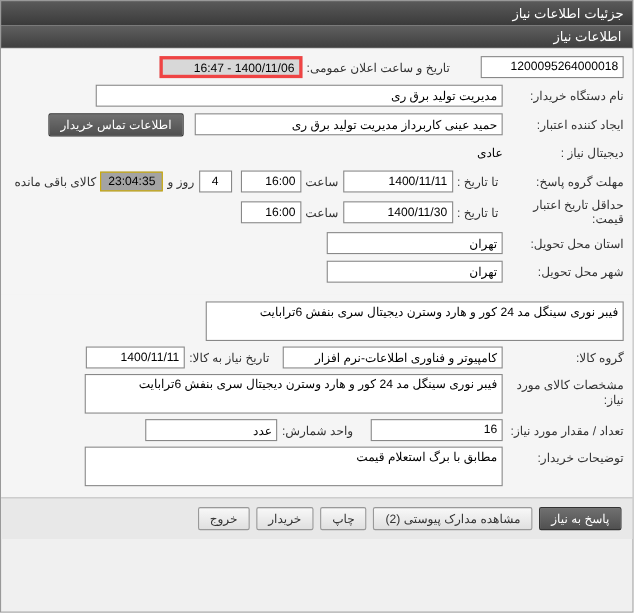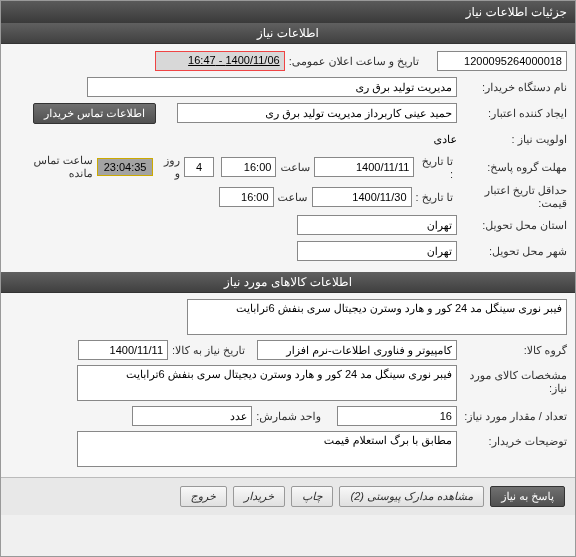--- a/index.html
+++ b/index.html
@@ -23,21 +23,20 @@
   color: #fff;
   padding: 4px 8px;
   font-size: 12px;
 }
 .section-header {
   background: linear-gradient(#606060, #404040);
   color: #fff;
   padding: 3px 10px;
   font-size: 12px;
   border-bottom: 1px solid #333;
-  text-align: center;
 }
 .content {
   padding: 6px 8px;
   background: #f5f5f5;
 }
 .row {
   display: flex;
   align-items: center;
   margin-bottom: 4px;
   min-height: 22px;
@@ -57,24 +56,23 @@
 .field {
   background: #fff;
   border: 1px solid #888;
   padding: 2px 4px;
   height: 20px;
   font-family: inherit;
   font-size: 11px;
 }
 .field-dark {
   background: #d8d8d8;
-  border: 1px solid #ef4444;
+  border: 3px solid #ef4444;
   padding: 2px 4px;
   height: 20px;
-  text-decoration: underline;
 }
 .textarea {
   background: #fff;
   border: 1px solid #888;
   padding: 2px 4px;
   font-family: inherit;
   font-size: 11px;
   resize: none;
 }
 .btn {
@@ -89,21 +87,20 @@
 }
 .btn-light {
   background: linear-gradient(#f8f8f8, #e0e0e0);
   color: #333;
   border: 1px solid #999;
   padding: 3px 10px;
   font-family: inherit;
   font-size: 11px;
   cursor: pointer;
   border-radius: 2px;
-  font-style: italic;
 }
 .buttons-bar {
   display: flex;
   gap: 6px;
   padding: 8px 10px;
   background: #e8e8e8;
   border-top: 1px solid #bbb;
 }
 .yellow-box {
   background: #a3a3a3;
@@ -120,51 +117,51 @@
     <span>جزئیات اطلاعات نیاز</span>
   </div>
 
   <div class="section-header">
     <span>اطلاعات نیاز</span>
   </div>
 
   <div class="content">
     <div class="row">
       <input class="field" style="width: 130px;" readonly="" value="1200095264000018">
-      <span class="label-sm" style="margin-right:14px">تاریخ و ساعت اعلان عمومی:</span>
+      <span class="label-sm" style="margin-right:24px">تاریخ و ساعت اعلان عمومی:</span>
       <span class="field-dark" style="width:130px;display:inline-block">1400/11/06 - 16:47</span>
     </div>
 
     <div class="row">
       <span class="label">نام دستگاه خریدار:</span>
       <input class="field" style="width: 370px;" readonly="" value="مدیریت تولید برق ری">
     </div>
 
     <div class="row">
       <span class="label">ایجاد کننده اعتبار:</span>
       <input class="field" style="width: 280px;" readonly="" value="حمید عینی کاربرداز مدیریت تولید برق ری">
-      <button class="btn" style="margin-right:21px">اطلاعات تماس خریدار</button>
-    </div>
-
-    <div class="row">
-      <span class="label">اولویت نیاز :</span>
+      <button class="btn" style="margin-right:10px">اطلاعات تماس خریدار</button>
+    </div>
+
+    <div class="row">
+      <span class="label">دیجیتال نیاز :</span>
       <span>عادی</span>
     </div>
 
     <div class="row">
       <span class="label">مهلت گروه پاسخ:</span>
       <span class="label-sm">تا تاریخ :</span>
       <input class="field" style="width: 100px;" readonly="" value="1400/11/11">
       <span class="label-sm">ساعت</span>
       <input class="field" style="width: 55px;" readonly="" value="16:00">
       <span style="width:8px"></span>
       <input class="field" style="width: 30px; text-align: center;" readonly="" value="4">
       <span class="label-sm">روز و</span>
       <span class="yellow-box">23:04:35</span>
-      <span class="label-sm">ساعت تماس مانده</span>
+      <span class="label-sm">کالای باقی مانده</span>
     </div>
 
     <div class="row">
       <span class="label">حداقل تاریخ اعتبار قیمت:</span>
       <span class="label-sm">تا تاریخ :</span>
       <input class="field" style="width: 100px;" readonly="" value="1400/11/30">
       <span class="label-sm">ساعت</span>
       <input class="field" style="width: 55px;" readonly="" value="16:00">
     </div>
 
@@ -172,23 +169,20 @@
       <span class="label">استان محل تحویل:</span>
       <input class="field" style="width: 160px;" readonly="" value="تهران">
     </div>
 
     <div class="row">
       <span class="label">شهر محل تحویل:</span>
       <input class="field" style="width: 160px;" readonly="" value="تهران">
     </div>
   </div>
 
-  <div class="section-header">
-    <span>اطلاعات کالاهای مورد نیاز</span>
-  </div>
 
   <div class="content" style="position:relative">
 
     <div class="row" style="align-items:flex-start">
       <textarea class="textarea" style="width: 380px; height: 36px;" readonly="">فیبر نوری سینگل مد 24 کور و هارد وسترن دیجیتال سری بنفش 6ترابایت</textarea>
     </div>
 
     <div class="row">
       <span class="label">گروه کالا:</span>
       <input class="field" style="width: 200px;" readonly="" value="کامپیوتر و فناوری اطلاعات-نرم افزار">

